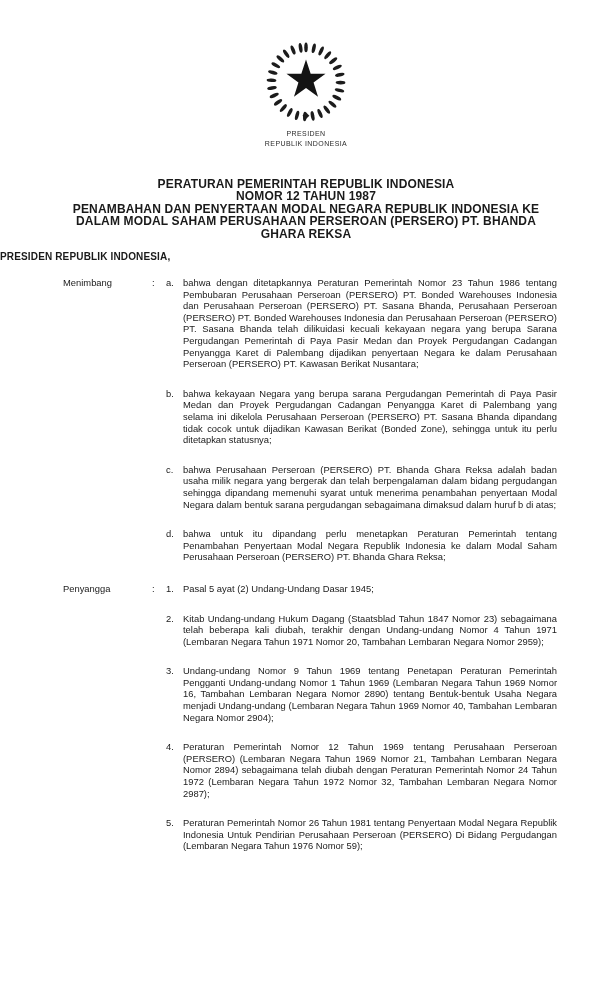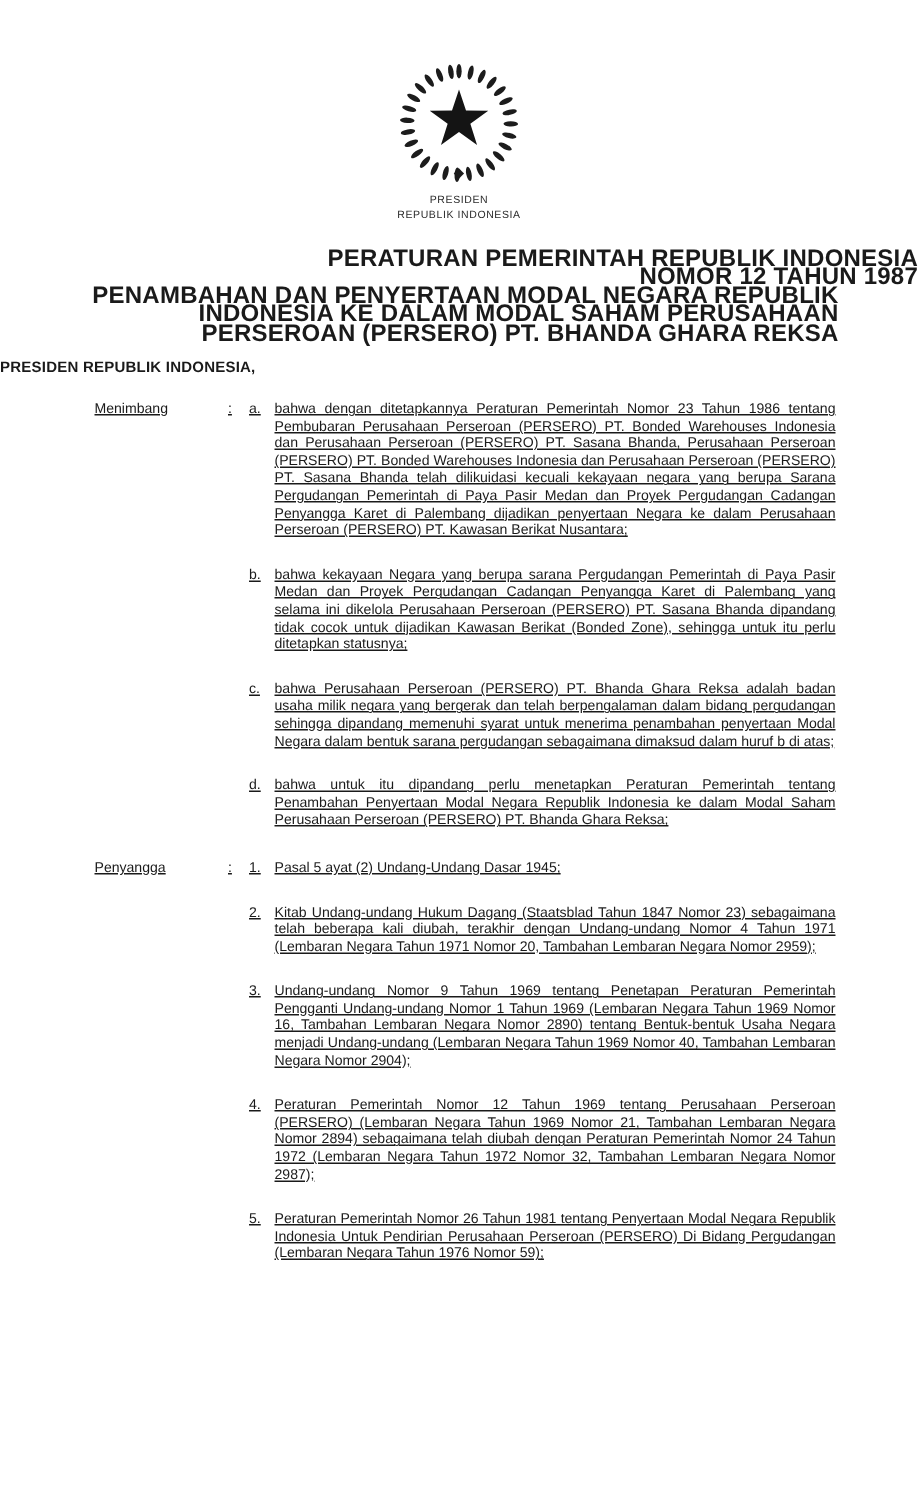--- a/index.html
+++ b/index.html
@@ -29,45 +29,44 @@
   .letterhead {
     margin-top: 5px;
     text-align: center;
     font-size: 7px;
     line-height: 10px;
     letter-spacing: 0.4px;
     color: #2b2b2b;
   }
   
   .title-block {
-    margin-top: 18px;
-    text-align: right;
+    margin-top: 29px;
+    text-align: center;
     font-weight: bold;
-    font-size: 16px;
+    font-size: 12px;
     line-height: 12.4px;
     letter-spacing: 0.15px;
   }
   .title-line4 {
     width: 506px;
     margin: 0 auto;
   }
   .salutation {
     margin-top: 11px;
     text-align: left;
     font-weight: bold;
     font-size: 10px;
     letter-spacing: 0.15px;
   }
   
   .sections {
     margin-top: 15px;
   }
   .doc-section {
     margin-bottom: 20px;
-    text-decoration: underline;
   }
   .row {
     display: grid;
     grid-template-columns: 89px 14px 17px 374px;
     margin-left: 63px;
     font-size: 9.4px;
     line-height: 11.6px;
   }
   .row + .row {
     margin-top: 18px;

